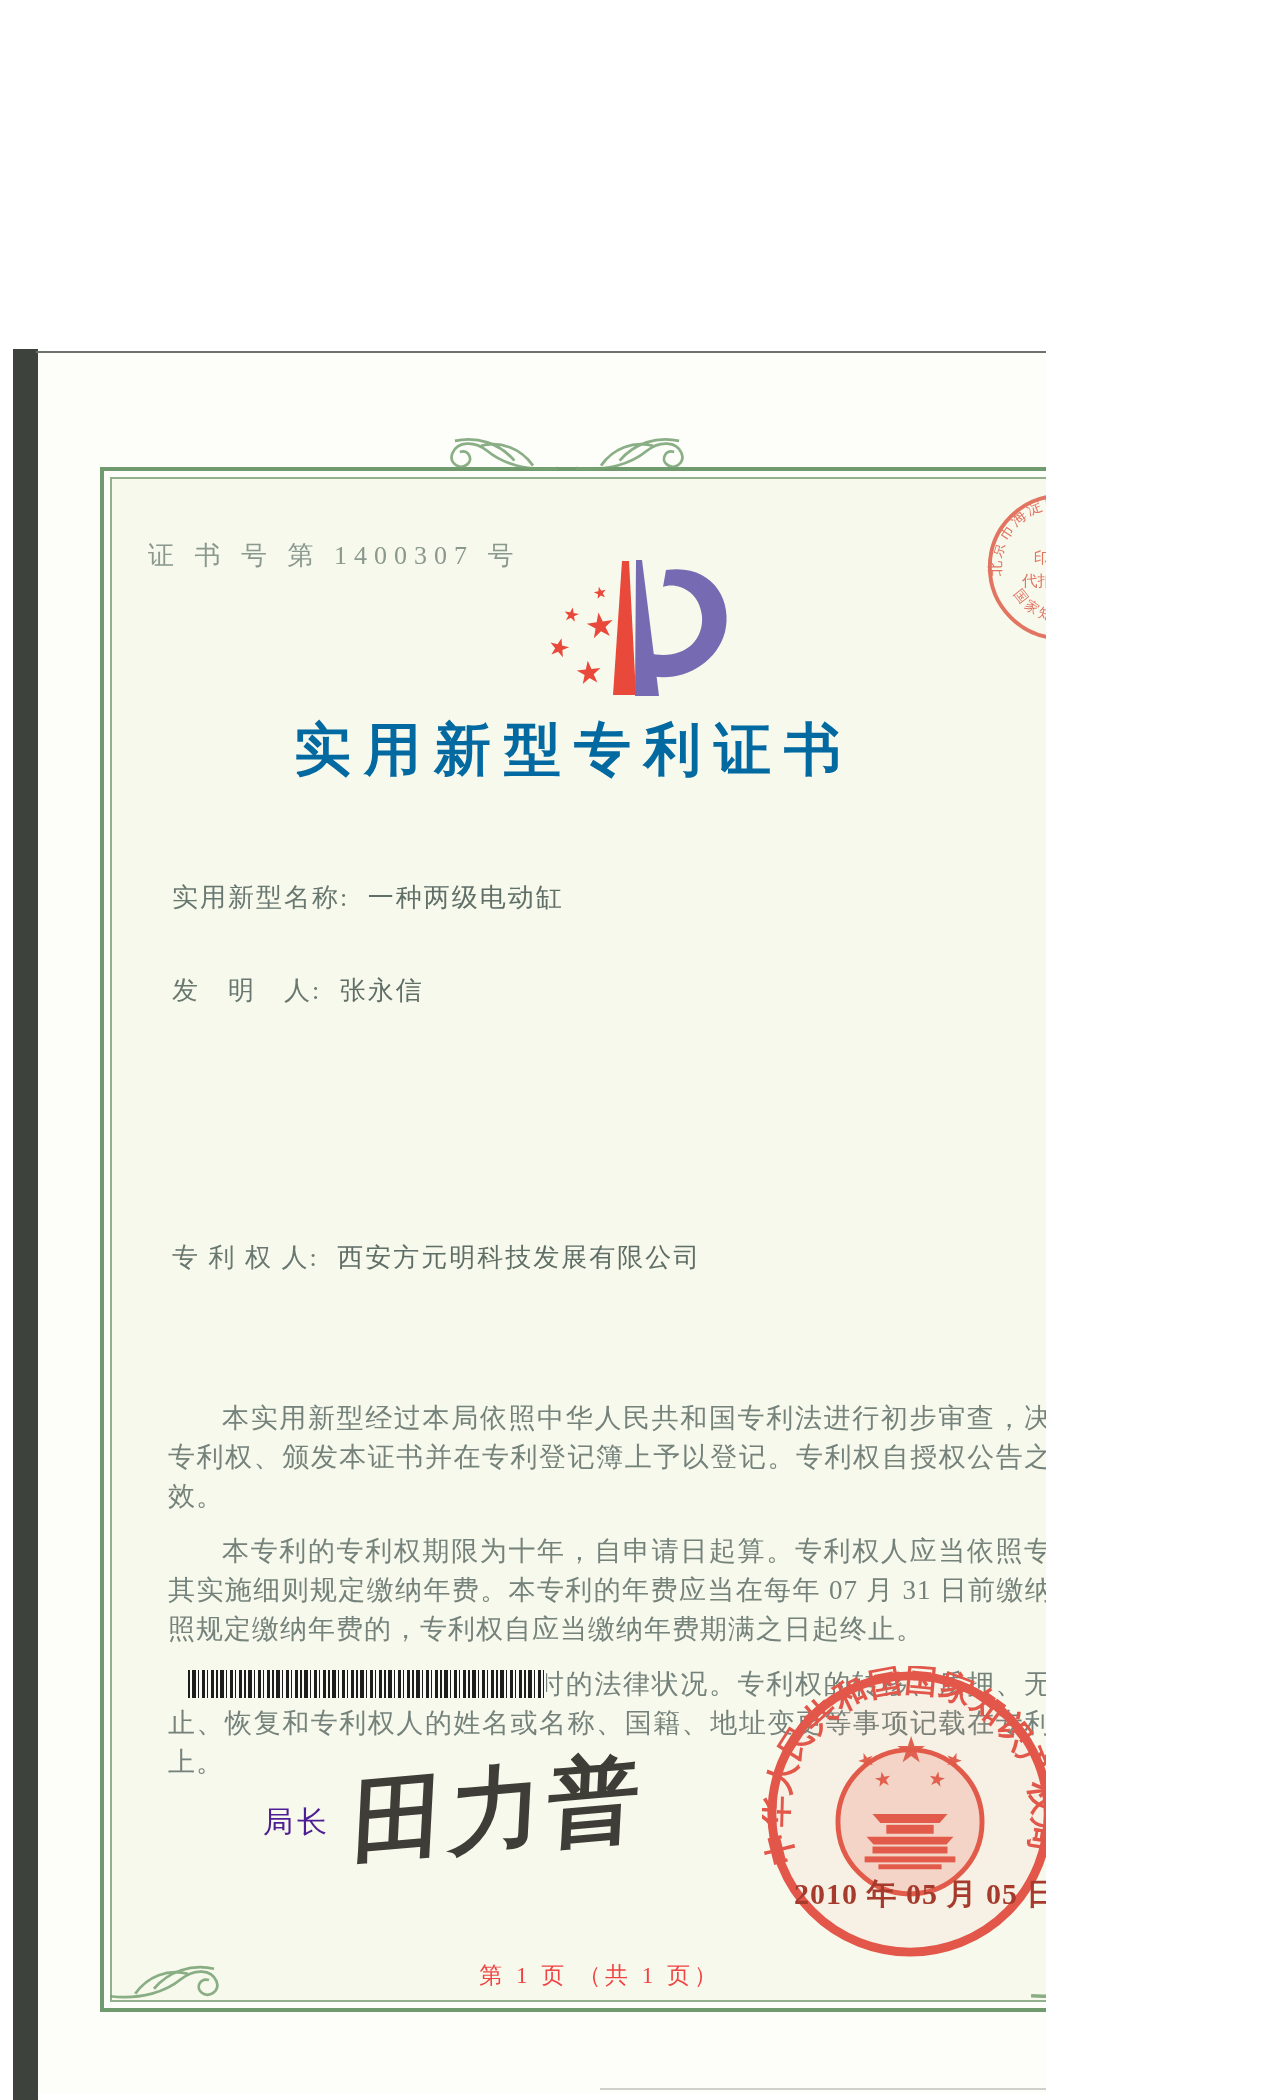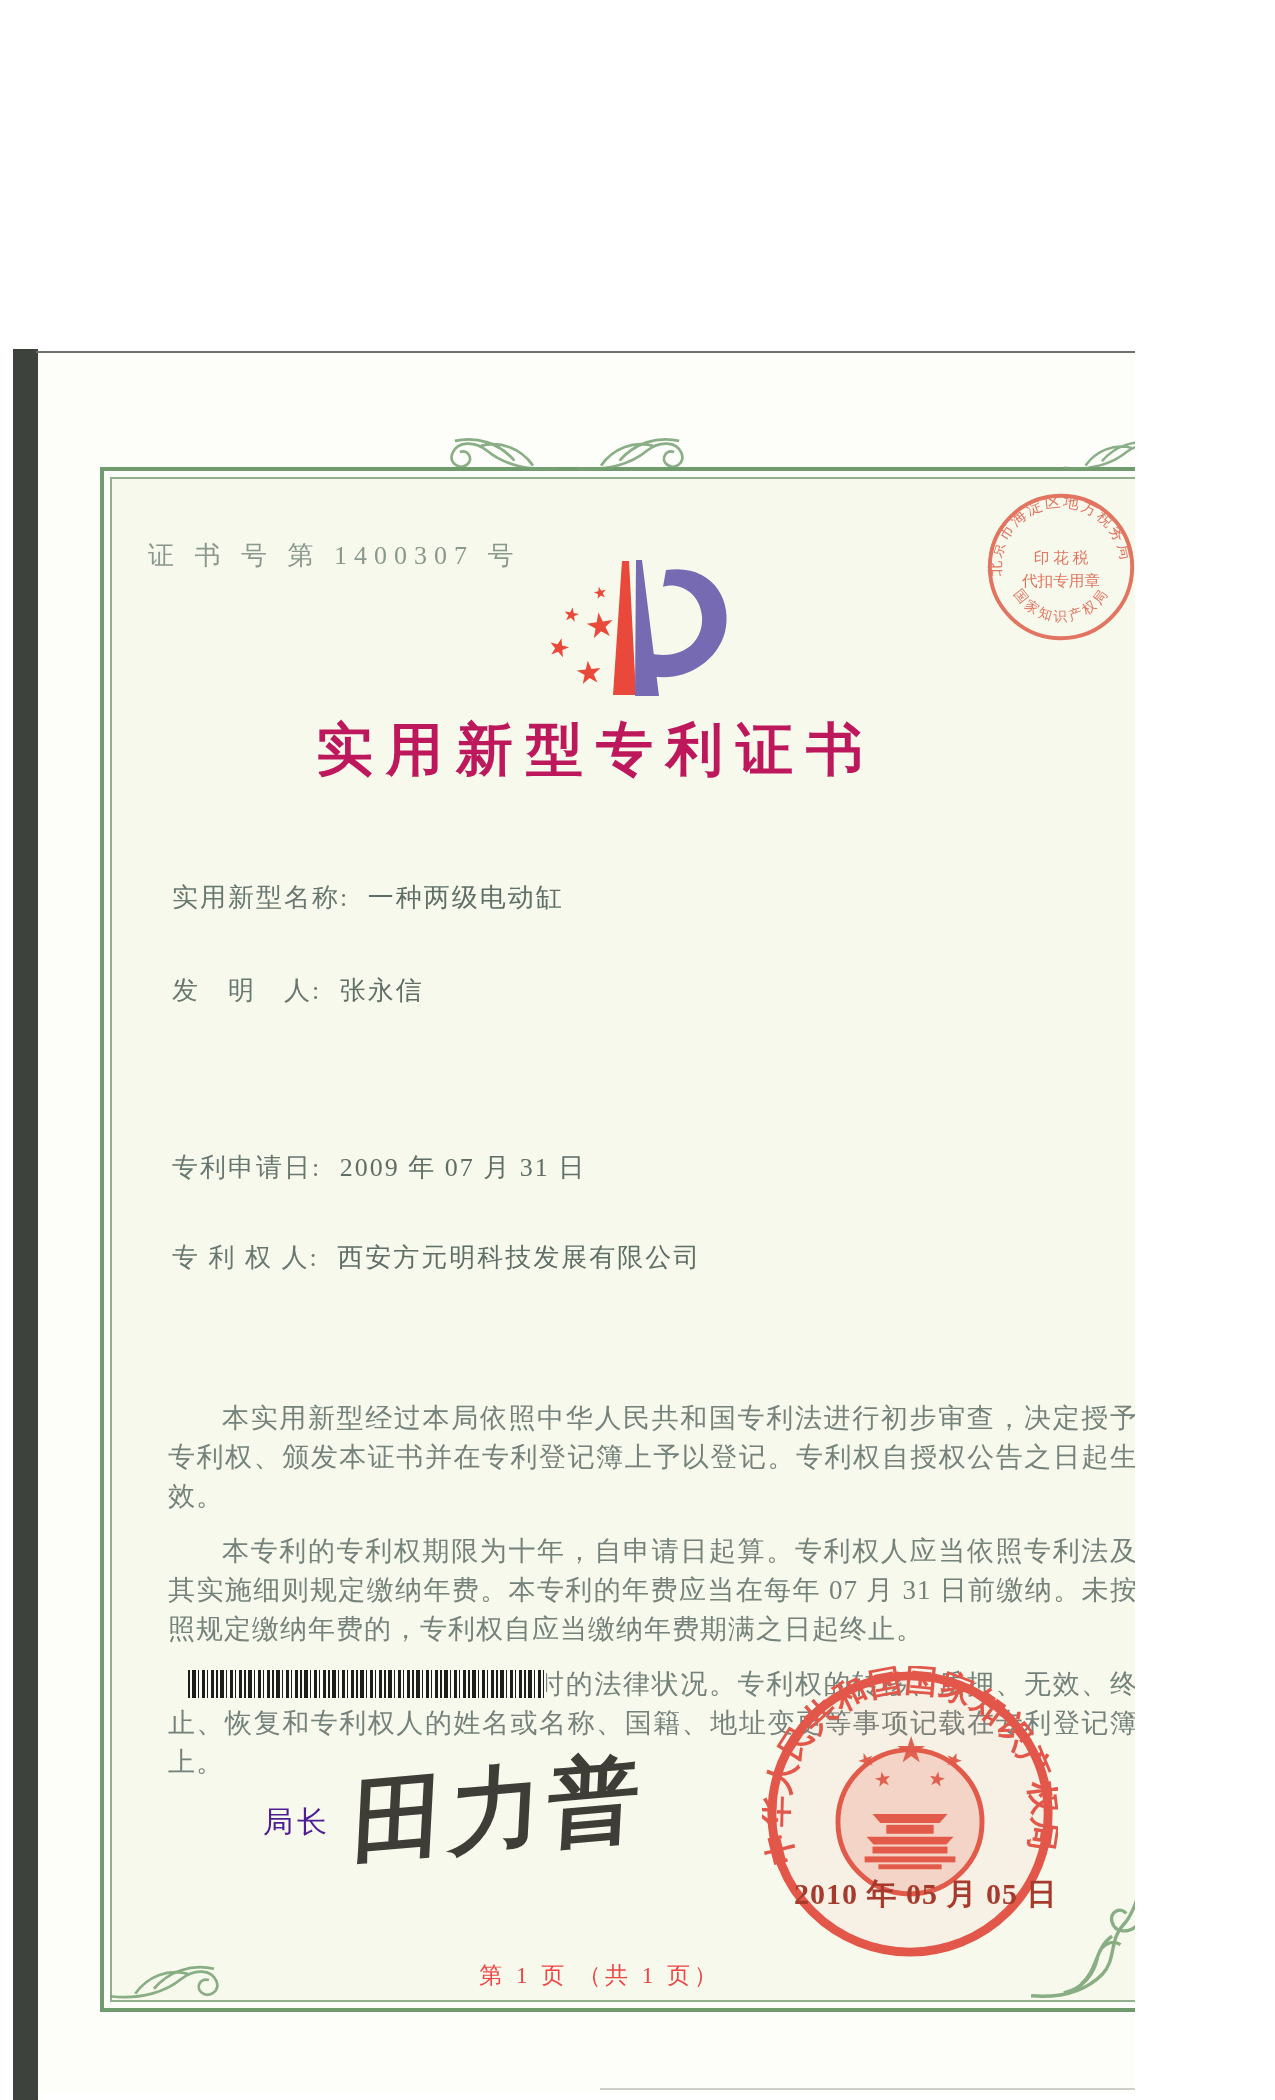--- a/index.html
+++ b/index.html
@@ -1,20 +1,20 @@
 <!DOCTYPE html>
 <html><head>
 <meta charset="utf-8">
 <style>
   html,body{margin:0;padding:0;}
   body{
     width:1275px;height:2100px;background:#ffffff;
     font-family:"Liberation Serif","DejaVu Serif",serif;
   }
-  .stage{position:relative;width:1135px;height:2100px;background:#ffffff;overflow:hidden;}
+  .stage{position:relative;width:1046px;height:2100px;background:#ffffff;overflow:hidden;}
 
   
   .edge-left{position:absolute;left:13px;top:349px;width:25px;height:1751px;background:#3d423d;}
   .edge-top{position:absolute;left:36px;top:351px;width:1176px;height:2px;background:#6d726d;}
   .edge-right{position:absolute;left:1190px;top:353px;width:22px;height:1340px;
     background:linear-gradient(#6f746f 0%,#878c87 50%,#c3c6c1 85%,#ffffff 100%);}
   .edge-bottom{position:absolute;left:600px;top:2088px;width:675px;height:2px;background:#cdd0cb;}
   .paper{position:absolute;left:38px;top:353px;width:1152px;height:1740px;background:#fdfdf9;}
 
   
@@ -25,22 +25,22 @@
 
   
   .flourish{position:absolute;opacity:.85;}
 
   .cert-no{position:absolute;left:148px;top:538px;font-size:26px;color:#8a988e;letter-spacing:7px;}
 
   
   .logo{position:absolute;left:545px;top:545px;width:210px;height:160px;}
   .logo .star{position:absolute;color:#e8493a;line-height:1;}
 
-  .title{position:absolute;left:236px;top:712px;width:720px;text-align:center;
-    font-size:57px;font-weight:600;color:#be185d;letter-spacing:13px;}
+  .title{position:absolute;left:214px;top:712px;width:720px;text-align:center;
+    font-size:57px;font-weight:600;color:#0369a1;letter-spacing:13px;}
 
   .field{position:absolute;left:172px;font-size:26px;color:#68776f;letter-spacing:2px;white-space:nowrap;}
   .field .lbl{margin-right:10px;}
   .field .val{color:#5f6e66;}
 
   .body-text{position:absolute;left:152px;top:1383px;width:1002px;
     font-size:27px;line-height:39px;color:#75827b;text-align:justify;letter-spacing:1px;}
   .body-text p{margin:16px;text-indent:2em;}
 
   .barcode{position:absolute;left:188px;top:1670px;width:358px;height:28px;
@@ -133,24 +133,20 @@
   <div class="title">实用新型专利证书</div>
 
   <div class="field" style="top:880px">
     <span class="lbl">实用新型名称:</span>
     <span class="val">一种两级电动缸</span>
   </div>
   <div class="field" style="top:973px">
     <span class="lbl">发　明　人:</span>
     <span class="val">张永信</span>
   </div>
-  <div class="field" style="top:1150px">
-    <span class="lbl">专利申请日:</span>
-    <span class="val">2009 年 07 月 31 日</span>
-  </div>
   <div class="field" style="top:1240px">
     <span class="lbl">专 利 权 人:</span>
     <span class="val">西安方元明科技发展有限公司</span>
   </div>
 
   <div class="body-text">
     <p>本实用新型经过本局依照中华人民共和国专利法进行初步审查，决定授予专利权、颁发本证书并在专利登记簿上予以登记。专利权自授权公告之日起生效。</p>
     <p>本专利的专利权期限为十年，自申请日起算。专利权人应当依照专利法及其实施细则规定缴纳年费。本专利的年费应当在每年 07 月 31 日前缴纳。未按照规定缴纳年费的，专利权自应当缴纳年费期满之日起终止。</p>
     <p>专利证书记载专利权登记时的法律状况。专利权的转移、质押、无效、终止、恢复和专利权人的姓名或名称、国籍、地址变更等事项记载在专利登记簿上。</p>
   </div>

